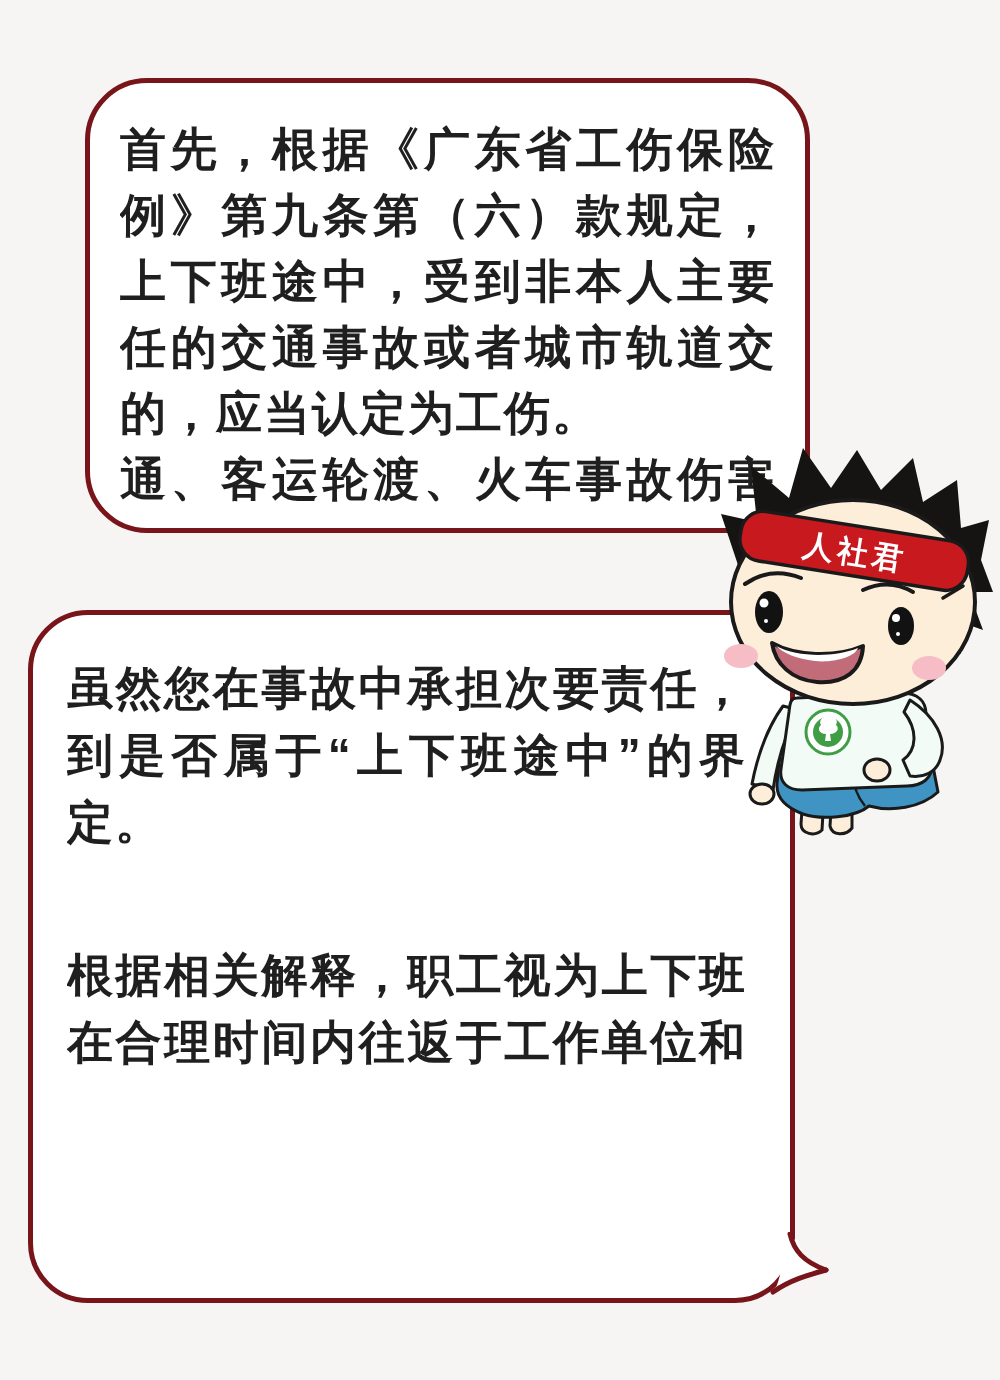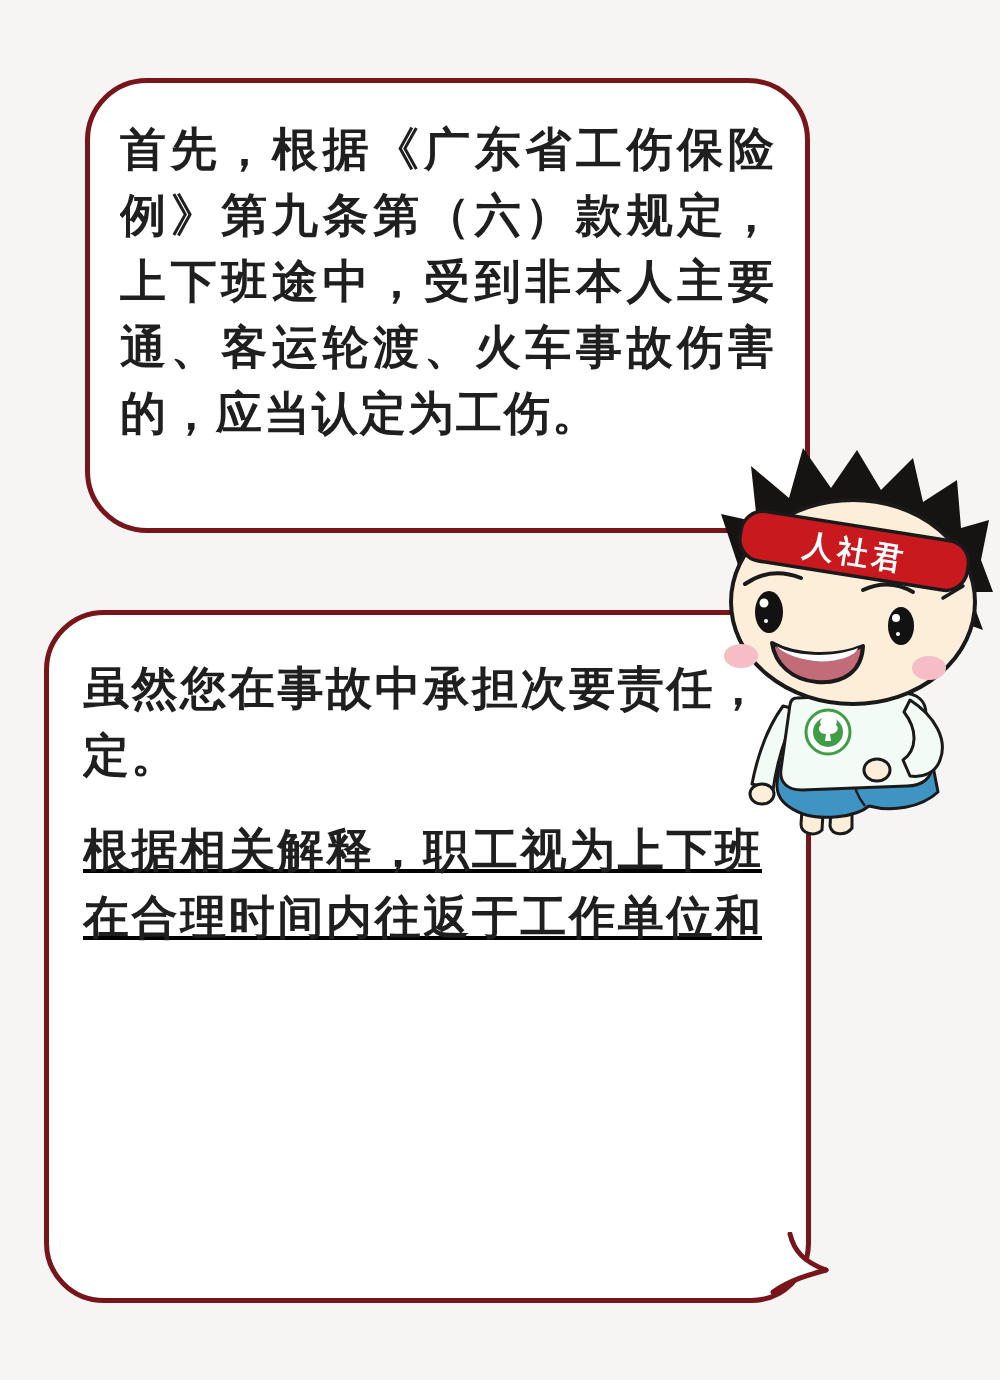--- a/index.html
+++ b/index.html
@@ -24,21 +24,21 @@
   .bubble-top {
     left: 85px;
     top: 78px;
     width: 725px;
     height: 455px;
     border-radius: 62px;
     padding: 33px 30px 0 30px;
   }
 
   .bubble-bottom {
-    left: 44px;
+    left: 28px;
     top: 610px;
     width: 767px;
     height: 693px;
     border-radius: 60px;
     padding: 40px 44px 0 34px;
   }
 
   .text-line {
     font-size: 46px;
     font-weight: bold;
@@ -48,21 +48,21 @@
     text-align: justify;
     text-align-last: justify;
     letter-spacing: 1px;
     overflow: hidden;
   }
   .bubble-bottom .text-line { line-height: 67px; height: 67px; }
   .text-line.end {
     text-align-last: left;
     letter-spacing: 2px;
   }
-  .para2 { margin-top: 28px; text-decoration: underline; }
+  .para2 { margin-top: 86px; }
 
   .tail-svg {
     position: absolute;
     left: 758px;
     top: 1232px;
     width: 90px;
     height: 70px;
     z-index: 2;
   }
 
@@ -81,27 +81,29 @@
 </style>
 </head>
 <body>
 
 <div class="canvas">
 
   <div class="bubble bubble-top">
     <div class="text-line">首先，根据《广东省工伤保险条</div>
     <div class="text-line">例》第九条第（六）款规定，在</div>
     <div class="text-line">上下班途中，受到非本人主要责</div>
+    <div class="text-line">任的交通事故或者城市轨道交</div>
+    <div class="text-line end">的，应当认定为工伤。</div>
     <div class="text-line">通、客运轮渡、火车事故伤害</div>
-    <div class="text-line end">的，应当认定为工伤。</div>
   </div>
 
   <div class="bubble bubble-bottom">
     <div class="para">
       <div class="text-line">虽然您在事故中承担次要责任，</div>
+      <div class="text-line">到是否属于“上下班途中”的界</div>
       <div class="text-line end">定。</div>
     </div>
     <div class="para para2">
       <div class="text-line">根据相关解释，职工视为上下班</div>
       <div class="text-line">在合理时间内往返于工作单位和</div>
     </div>
   </div>
 
   <svg class="tail-svg" viewBox="0 0 90 70">
     <path d="M 22,6 L 40,8 C 44,24 52,32 70,38 C 52,44 32,49 16,60 C 24,44 26,24 22,6 Z" fill="#ffffff" stroke="none"></path>

